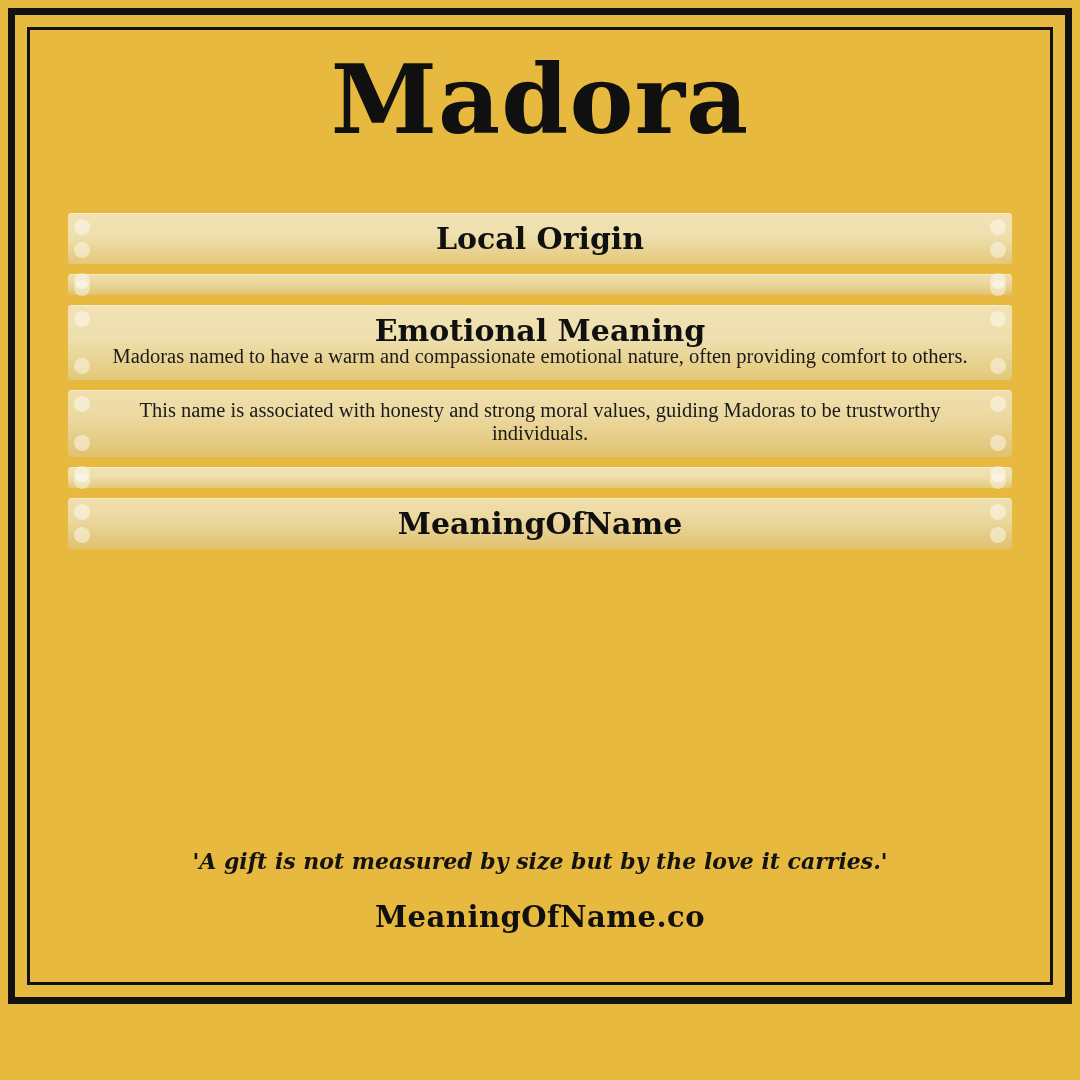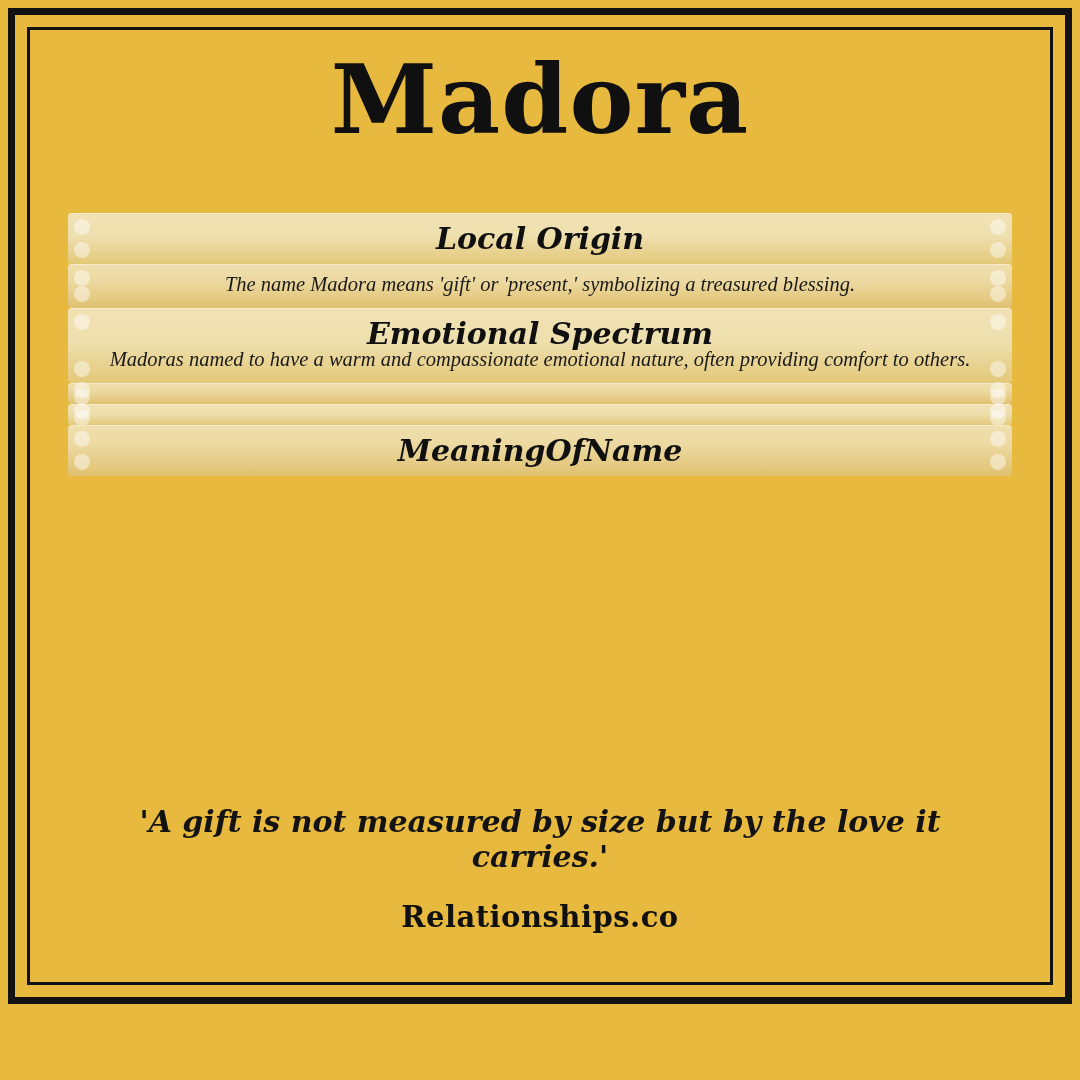--- a/index.html
+++ b/index.html
@@ -60,21 +60,21 @@
     color: #101010;
     letter-spacing: 1px;
     margin-top: 8px;
     margin-bottom: 0;
     font-family: "DejaVu Serif", "Liberation Serif", serif;
   }
   .cards {
     margin-top: 62px;
     display: flex;
     flex-direction: column;
-    font-style: italic;
+    gap: 10px;
   }
   .card {
     position: relative;
     background: linear-gradient(180deg, #f2e2b4 0%, #eedfae 45%, #e3c878 100%);
     border-radius: 4px;
     padding: 9px 40px 12px 40px;
     box-sizing: border-box;
     box-shadow: 0 1px 0 rgba(255,255,255,0.35) inset;
   }
   .card.alt {
@@ -109,21 +109,21 @@
     font-family: "Liberation Serif", serif;
     margin: 0;
   }
   .footer {
     margin-top: auto;
     text-align: center;
     padding-bottom: 28px;
   }
   .quote {
     font-style: italic;
-    font-size: 30px;
+    font-size: 22px;
     color: #131313;
     font-family: "DejaVu Serif", "Liberation Serif", serif;
     font-weight: 600;
     margin-bottom: 26px;
   }
   .brand {
     font-size: 29px;
     font-weight: bold;
     color: #101010;
     letter-spacing: 0.5px;
@@ -149,37 +149,37 @@
         <span class="nub bl"></span>
         <span class="nub br"></span>
         <div class="card-title">Local Origin</div>
       </div>
 
       <div class="card alt">
         <span class="nub tl"></span>
         <span class="nub tr"></span>
         <span class="nub bl"></span>
         <span class="nub br"></span>
-        <div class="card-body">The name Madora means 'gift' or 'present,' symbolizing a treasured blessing.</div>
       </div>
 
       <div class="card">
         <span class="nub tl"></span>
         <span class="nub tr"></span>
         <span class="nub bl"></span>
         <span class="nub br"></span>
-        <div class="card-title">Emotional Spectrum</div>
+        <div class="card-title">Emotional Meaning</div>
         <div class="card-body">Madoras named to have a warm and compassionate emotional nature, often providing comfort to others.</div>
       </div>
 
       <div class="card alt">
         <span class="nub tl"></span>
         <span class="nub tr"></span>
         <span class="nub bl"></span>
         <span class="nub br"></span>
+        <div class="card-body">This name is associated with honesty and strong moral values, guiding Madoras to be trustworthy individuals.</div>
       </div>
 
       <div class="card">
         <span class="nub tl"></span>
         <span class="nub tr"></span>
         <span class="nub bl"></span>
         <span class="nub br"></span>
       </div>
 
       <div class="card alt">
@@ -187,17 +187,17 @@
         <span class="nub tr"></span>
         <span class="nub bl"></span>
         <span class="nub br"></span>
         <div class="card-title">MeaningOfName</div>
       </div>
 
     </div>
 
     <div class="footer">
       <div class="quote">'A gift is not measured by size but by the love it carries.'</div>
-      <div class="brand">Relationships.co</div>
+      <div class="brand">MeaningOfName.co</div>
     </div>
 
   </div>
 </div>
 
 </body></html>

